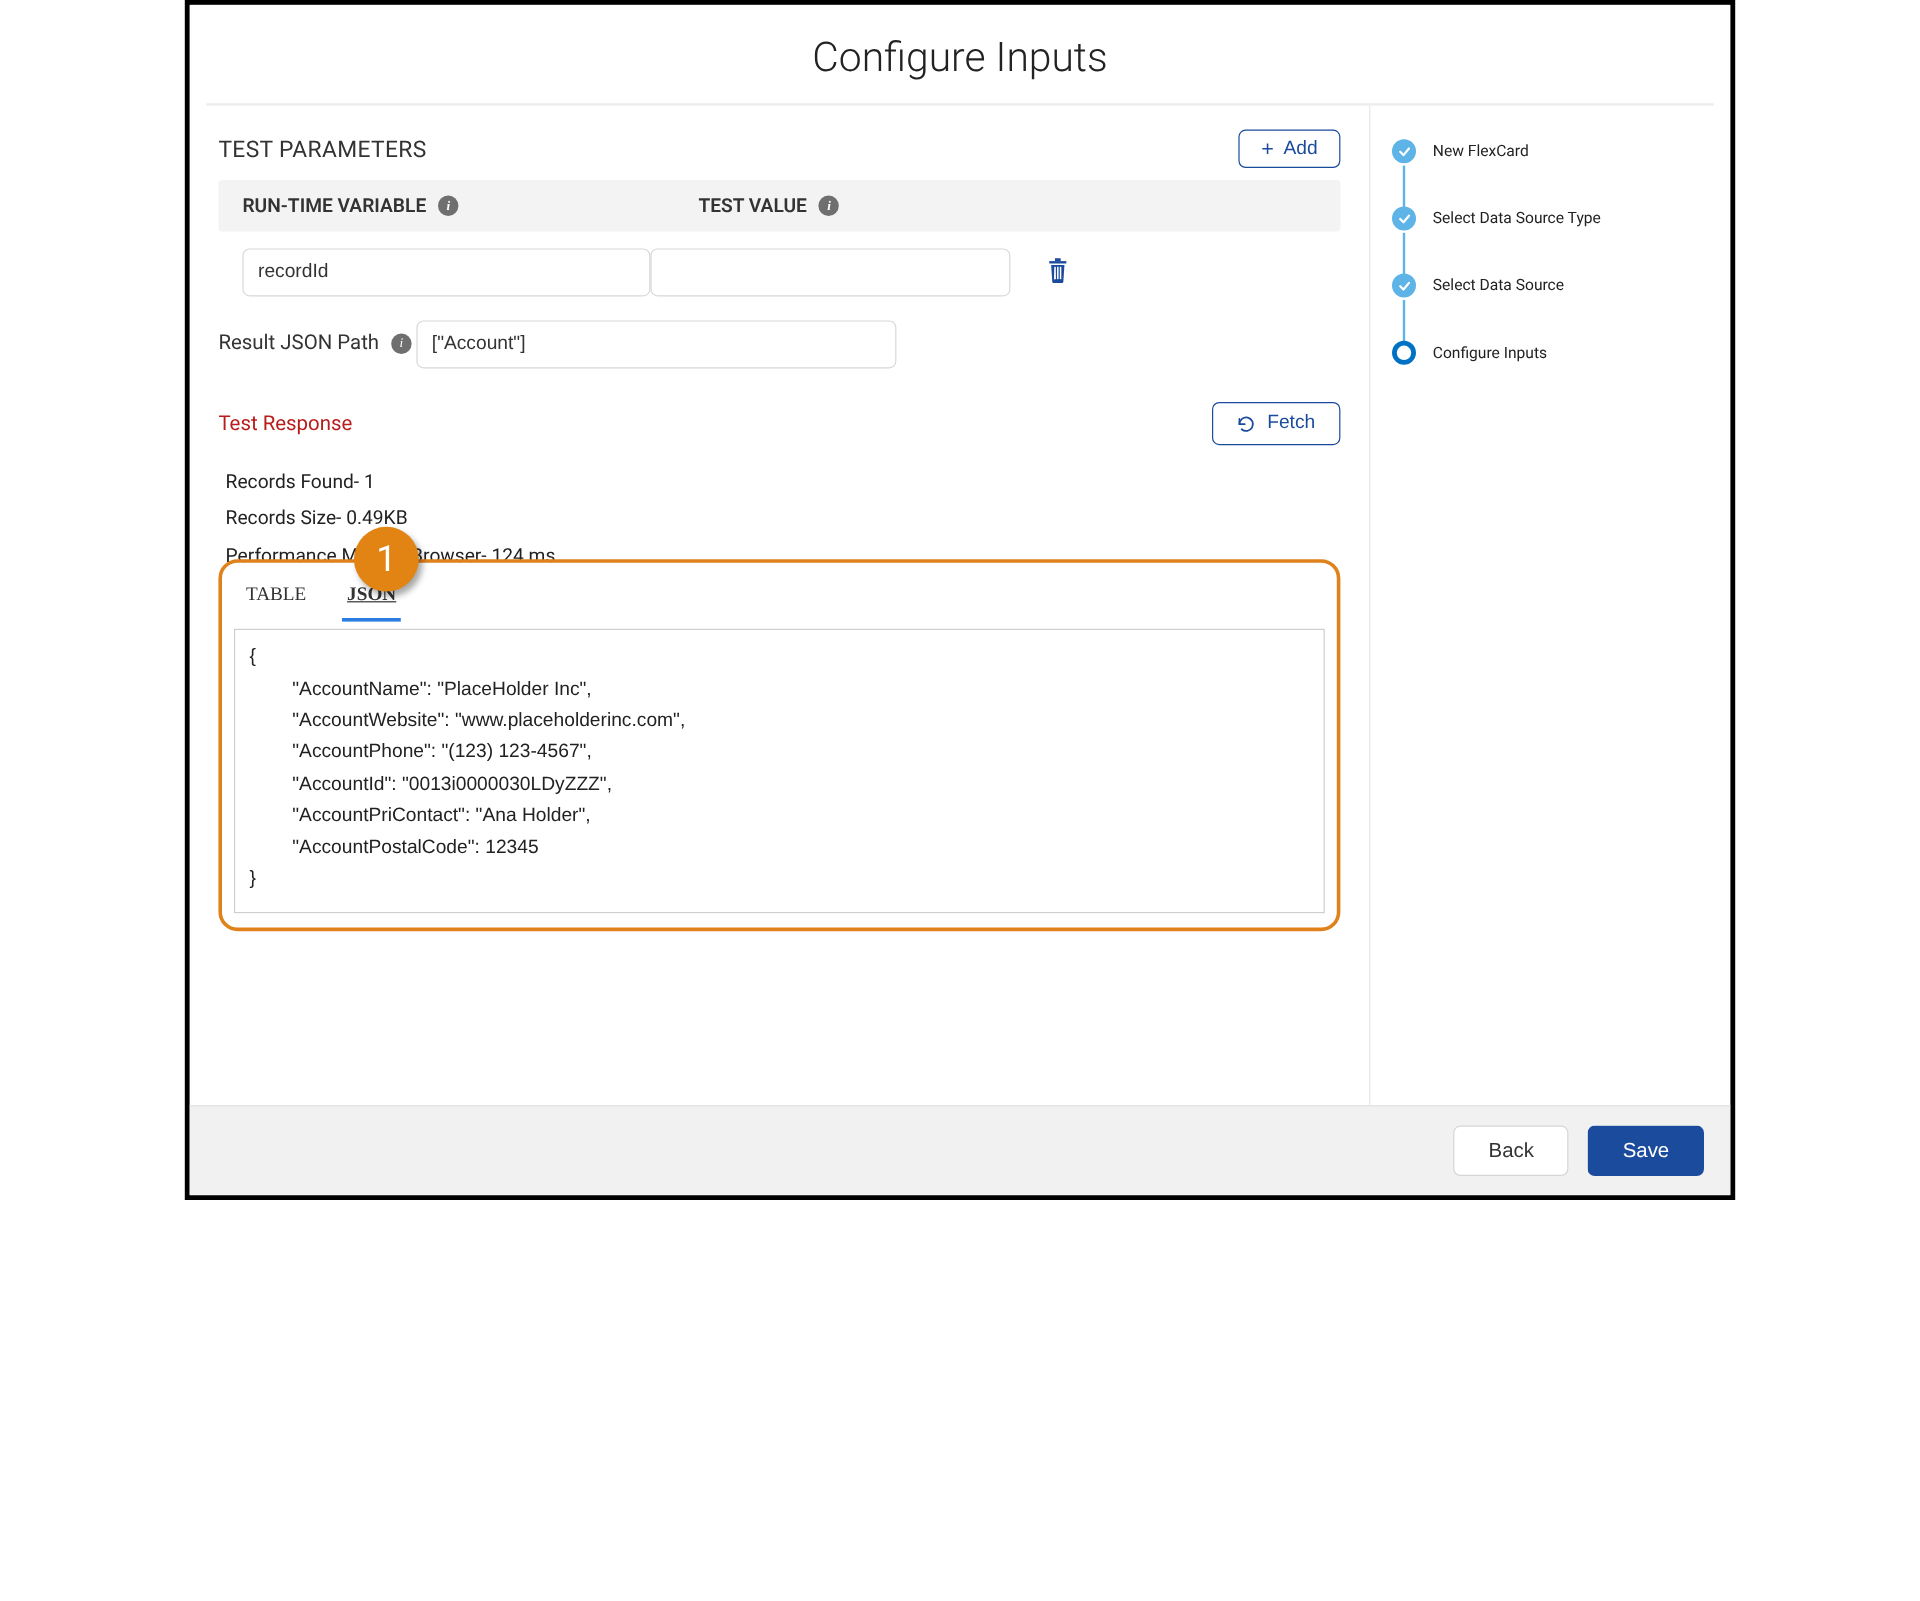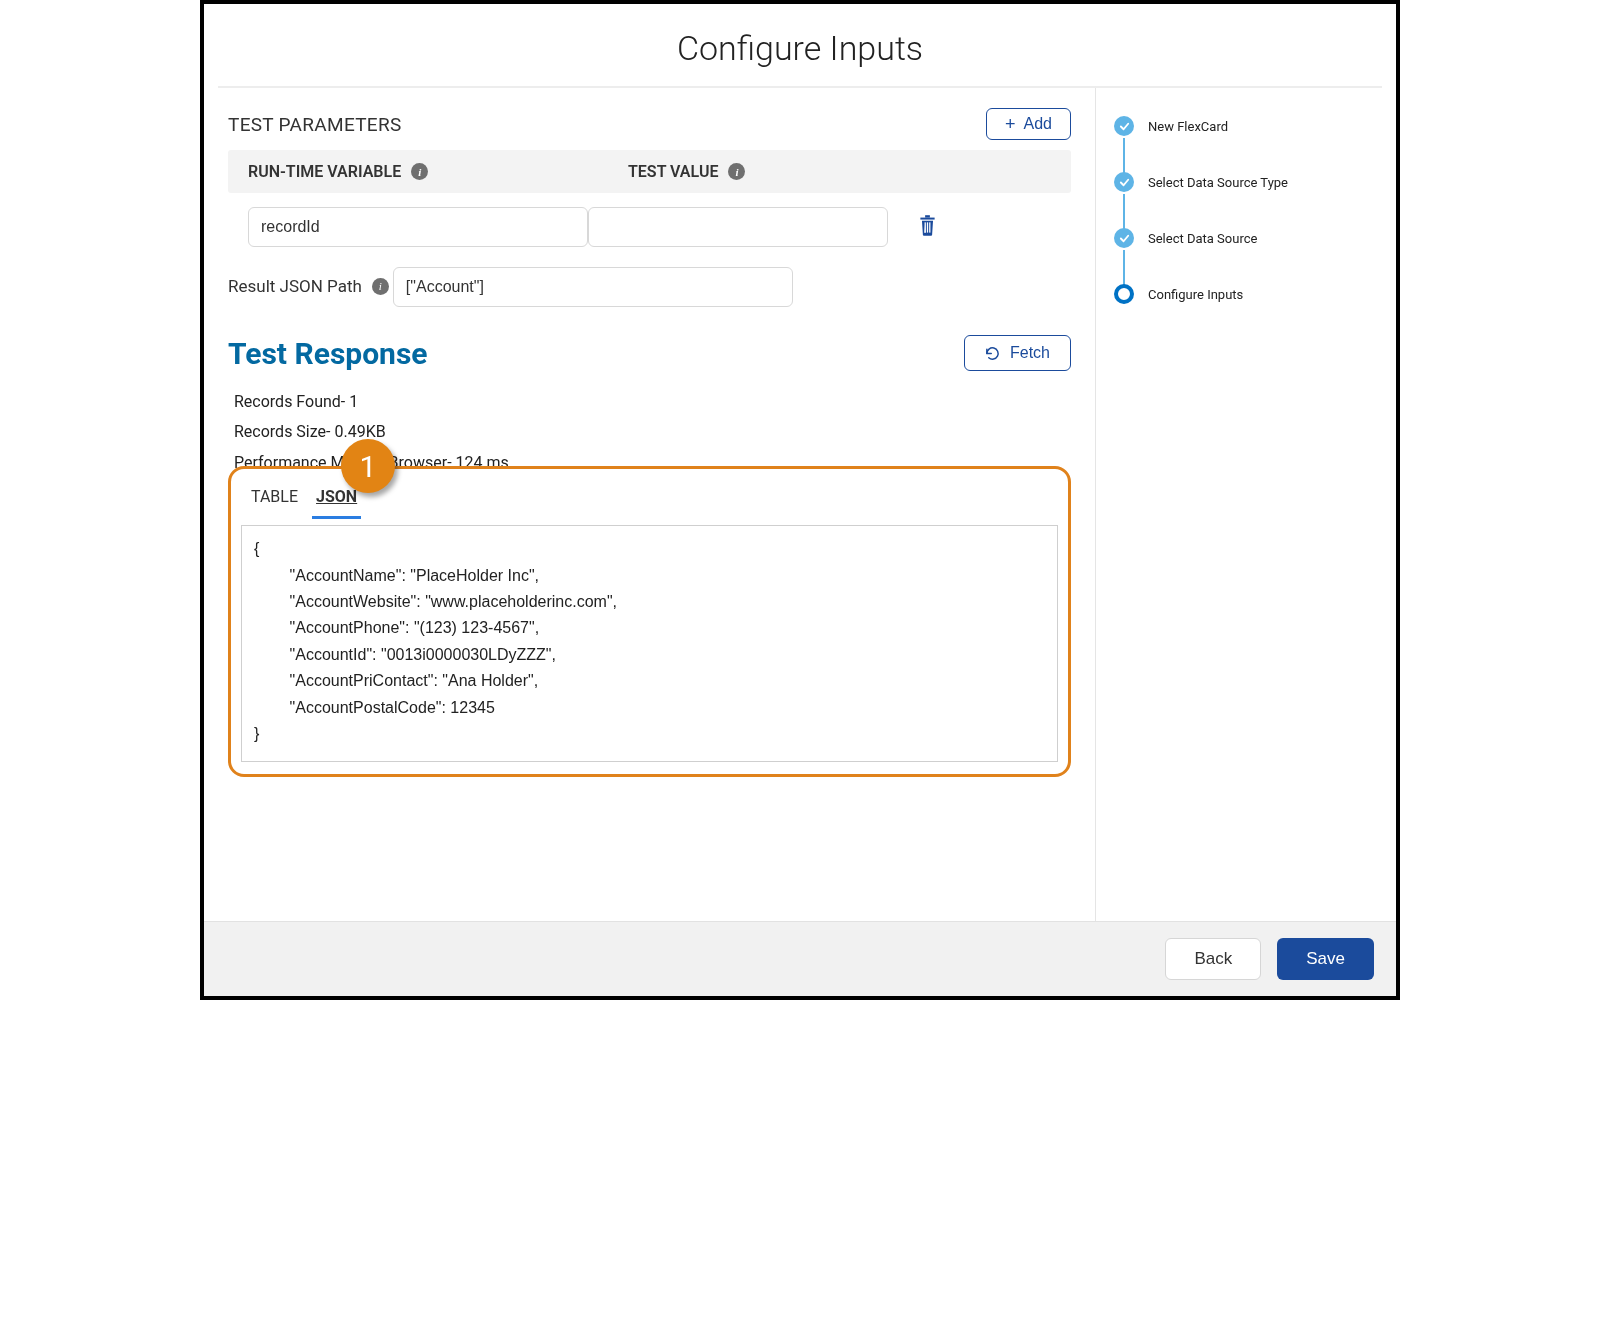--- a/index.html
+++ b/index.html
@@ -2,21 +2,21 @@
 <html><head>
 <meta charset="utf-8">
 <style>
   * { box-sizing: border-box; margin: 0; padding: 0; }
   body {
     font-family: -apple-system, BlinkMacSystemFont, "Segoe UI", Roboto, Helvetica, Arial, sans-serif;
     background: #fff;
     color: #222;
   }
   .frame {
-    width: 1200px;
+    width: 1292px;
     height: 1000px;
     margin: 0 auto;
     border: 4px solid #000;
     position: relative;
     display: flex;
     flex-direction: column;
     overflow: hidden;
   }
   .title-area {
     text-align: center;
@@ -152,21 +152,21 @@
   .field-label {
     font-size: 17px; color: #333; display: inline-flex; align-items: center; gap: 10px;
     margin-bottom: 6px;
   }
   .json-path-input { width: 400px; }
 
   .test-resp-header {
     display: flex; align-items: center; justify-content: space-between;
     margin-top: 28px;
   }
-  .test-resp-title { font-size: 30px; color: #0369a1; font-weight: 700; }
+  .test-resp-title { font-size: 17px; color: #b91c1c; font-weight: 400; }
   .fetch-btn {
     border: 1.5px solid #1b4b9c;
     background: #fff;
     color: #1b4b9c;
     border-radius: 6px;
     padding: 8px 20px;
     font-size: 16px;
     display: inline-flex;
     align-items: center;
     gap: 10px;
@@ -189,22 +189,23 @@
     top: -30px;
     left: 110px;
     width: 54px; height: 54px; border-radius: 50%;
     background: #e28414;
     color: #fff;
     font-size: 30px;
     display: flex; align-items:center; justify-content:center;
     box-shadow: 3px 4px 5px rgba(0,0,0,.35);
   }
   .tabs {
-    display: flex; gap: 10px; padding: 4px 6px 0;
-    font-size: 16px;
+    display: flex; gap: 26px; padding: 4px 6px 0;
+    font-size: 16px;
+    font-family: Liberation Serif, serif;
   }
   .tab {
     padding: 6px 4px 10px;
     cursor: pointer;
     color: #333;
     font-weight: 400;
   }
   .tab.active {
     font-weight: 700;
     text-decoration: underline;

